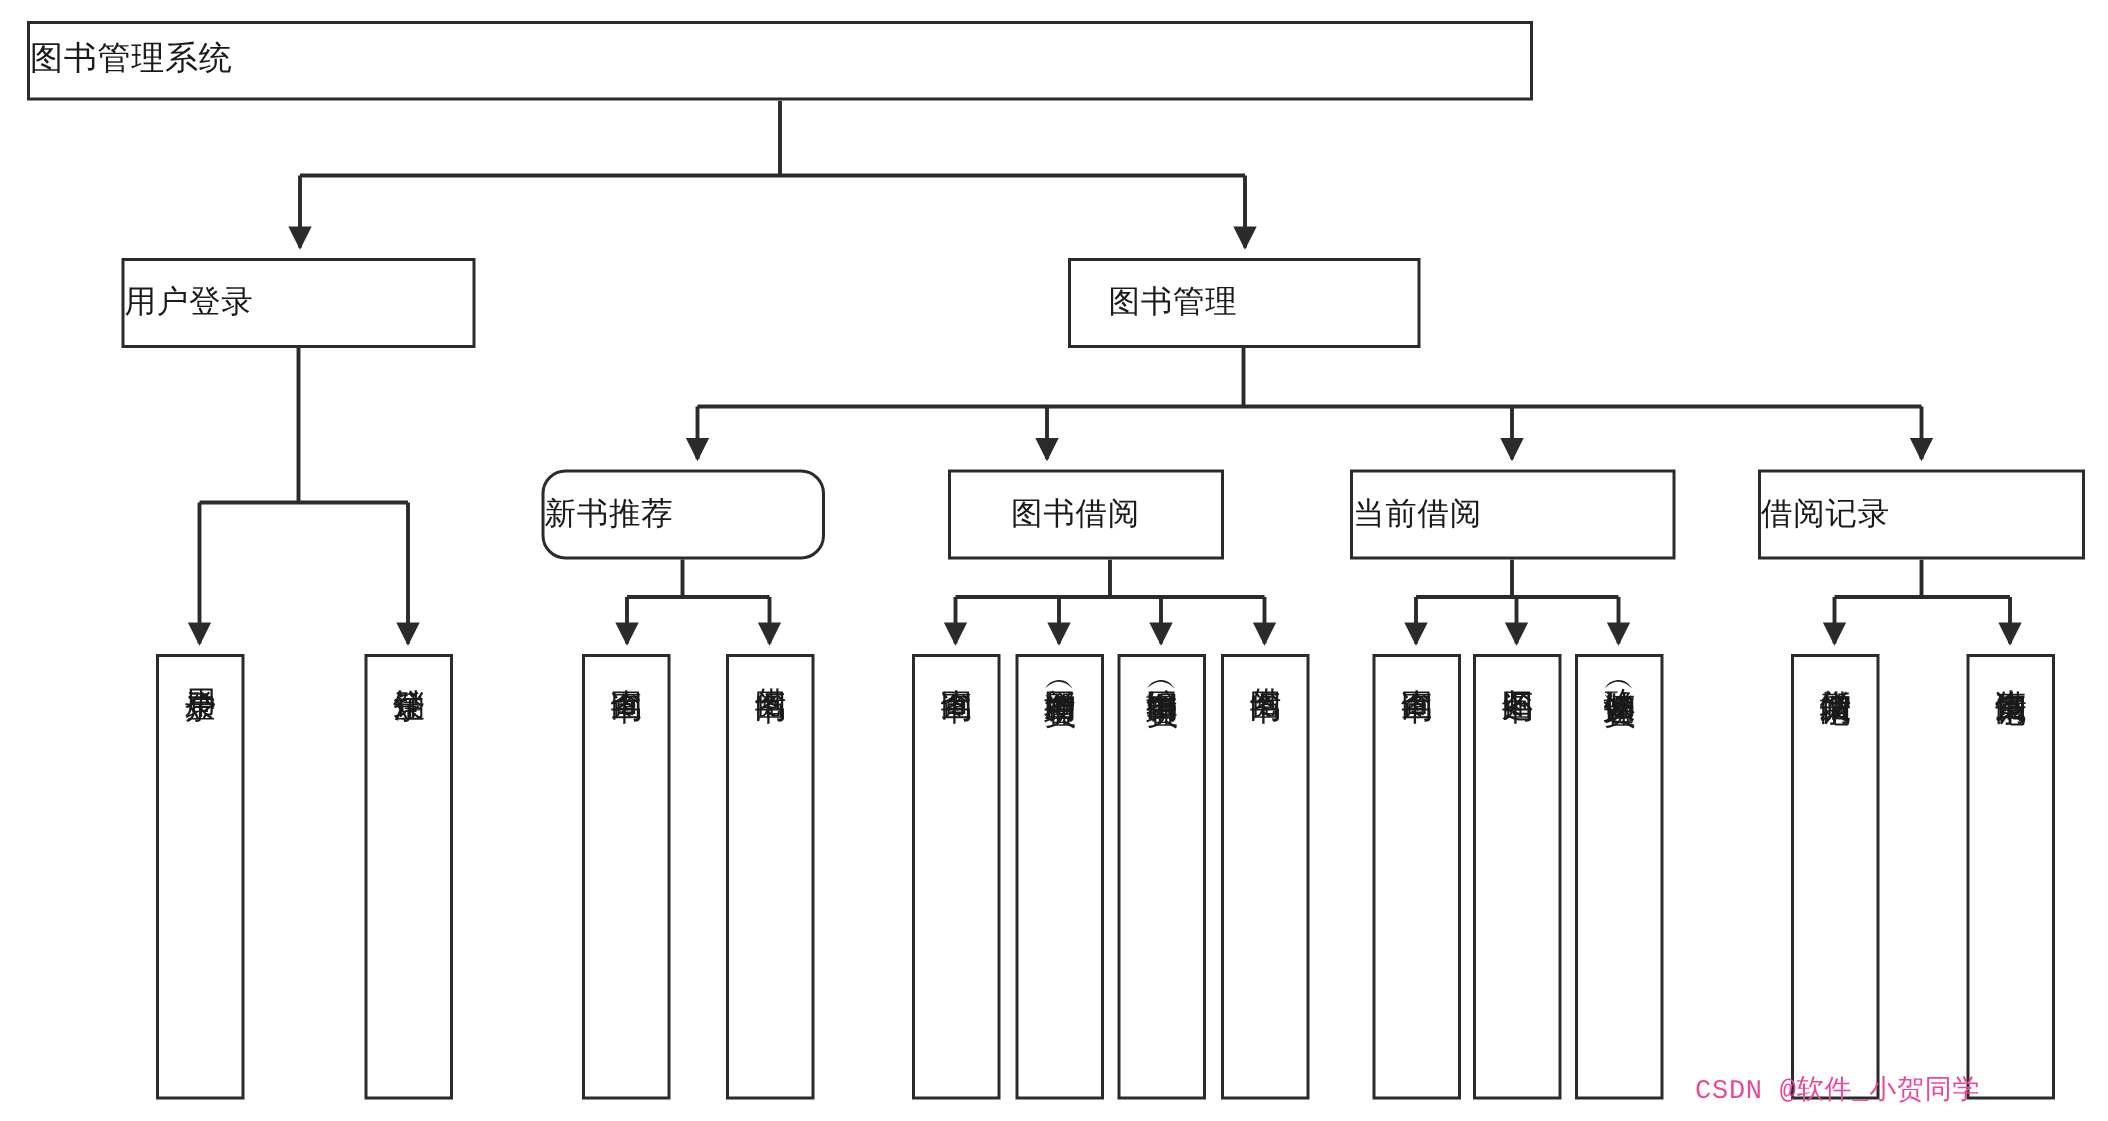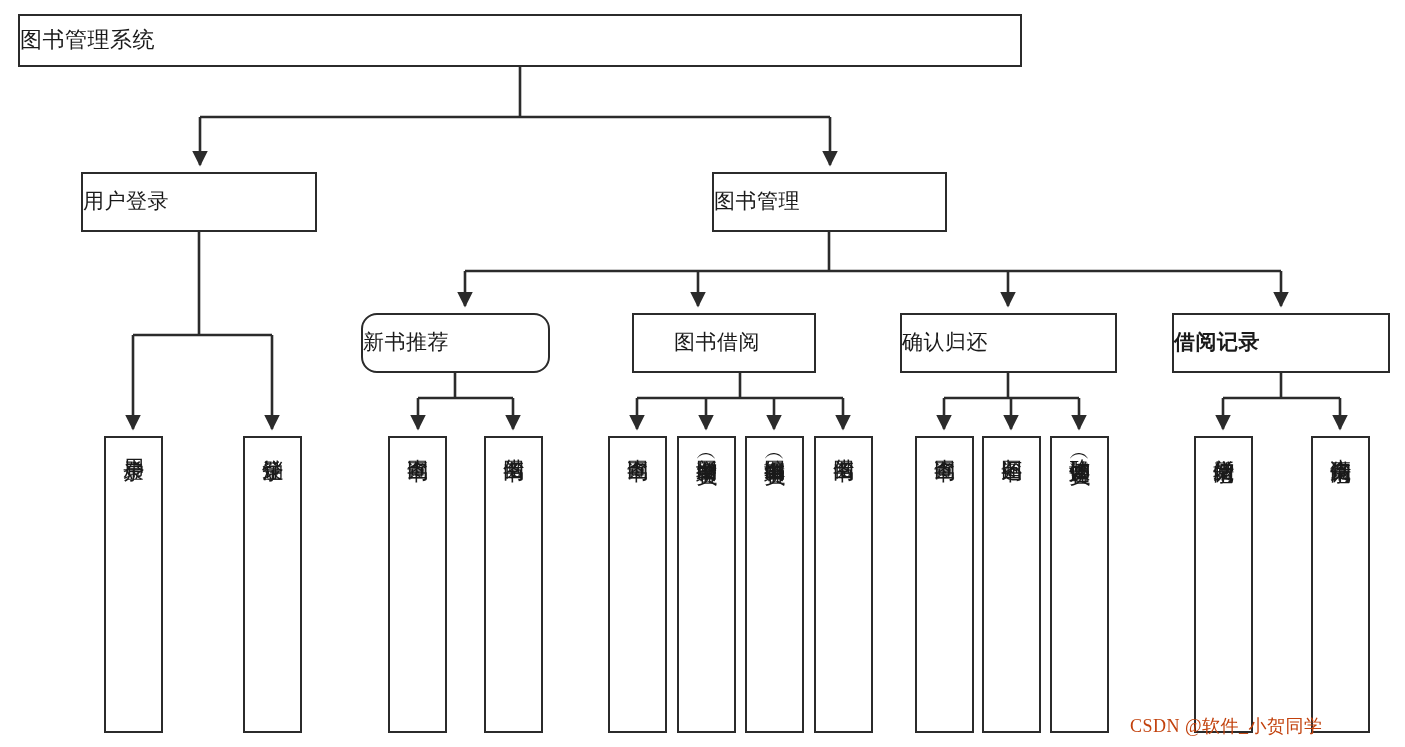--- a/index.html
+++ b/index.html
@@ -55,24 +55,24 @@
   .node.vertical .label {
     writing-mode: vertical-rl;
     text-orientation: upright;
     white-space: nowrap;
   }
   .watermark {
     position: absolute;
     left: 1130px;
     top: 714px;
     font-size: 18px;
-    color: #c2410c;
+    color: #ec4899;
     letter-spacing: 0.5px;
     white-space: nowrap;
-    font-family: Liberation Serif, serif;
+    font-family: Liberation Mono, monospace;
   }
 </style>
 </head>
 <body>
 
 <div id="canvas">
 
   <svg id="edges" viewBox="0 0 1405 747" width="1405" height="747">
     <defs>
       <marker id="arrow" viewBox="0 0 10 10" refX="9" refY="5" markerWidth="6" markerHeight="6" orient="auto-start-reverse">
@@ -127,37 +127,37 @@
   </svg>
 
   <div class="node horizontal root" style="left:18px; top:14px; width:1004px; height:53px;">
     <span class="label">图书管理系统</span>
   </div>
 
   <div class="node horizontal" style="left:81px; top:172px; width:236px; height:60px;">
     <span class="label">用户登录</span>
   </div>
 
-  <div class="node horizontal" style="left:712px; top:172px; width:235px; height:60px;">
+  <div class="node horizontal" style="left:712px; top:172px; width:235px; height:60px;padding-left:25px;">
     <span class="label">图书管理</span>
   </div>
 
   <div class="node horizontal" style="left:361px; top:313px; width:189px; height:60px;border-radius:16px;">
     <span class="label">新书推荐</span>
   </div>
 
   <div class="node horizontal" style="left:632px; top:313px; width:184px; height:60px;padding-left:40px;">
     <span class="label">图书借阅</span>
   </div>
 
   <div class="node horizontal" style="left:900px; top:313px; width:217px; height:60px;">
-    <span class="label">确认归还</span>
-  </div>
-
-  <div class="node horizontal" style="left:1172px; top:313px; width:218px; height:60px;font-weight:bold;">
+    <span class="label">当前借阅</span>
+  </div>
+
+  <div class="node horizontal" style="left:1172px; top:313px; width:218px; height:60px;">
     <span class="label">借阅记录</span>
   </div>
 
   <div class="node vertical" style="left:104px; top:436px; width:59px; height:297px;">
     <span class="label">用户登录</span>
   </div>
 
   <div class="node vertical" style="left:243px; top:436px; width:59px; height:297px;">
     <span class="label">注销登录</span>
   </div>

